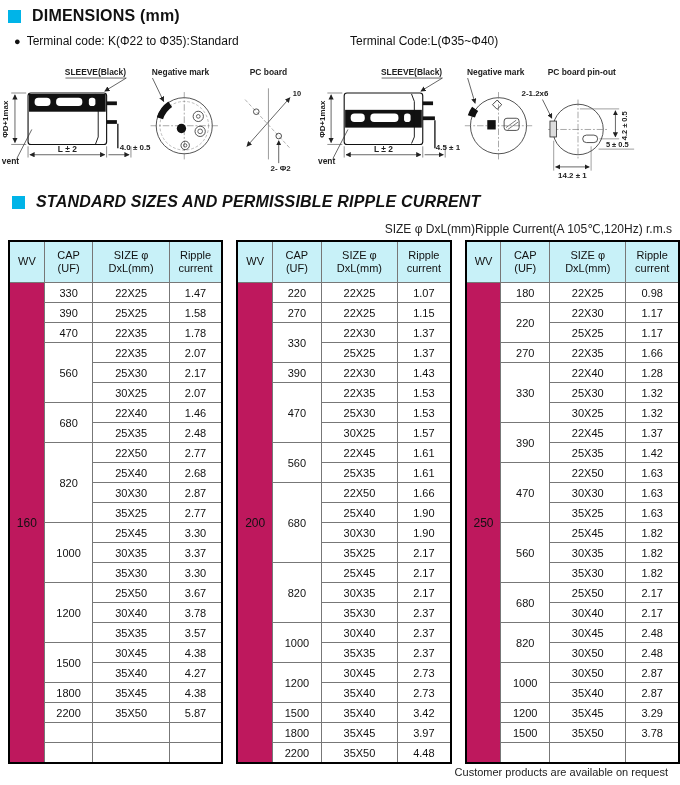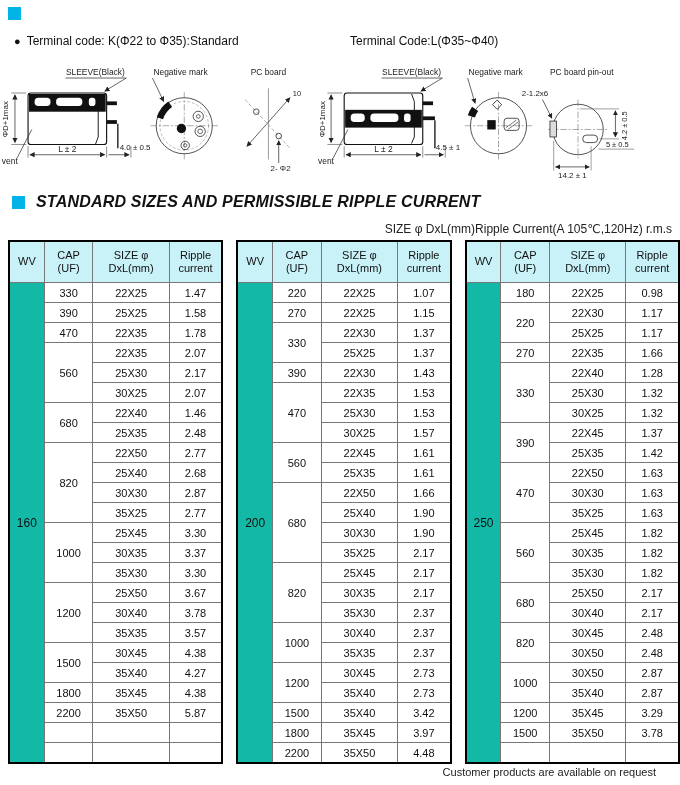--- a/index.html
+++ b/index.html
@@ -8,39 +8,40 @@
     font-family:"Liberation Sans","DejaVu Sans",sans-serif;color:#111;
     overflow:hidden;
   }
   .sec-title{position:absolute;display:flex;align-items:center;gap:11px;
     font-weight:bold;font-size:16px;letter-spacing:.2px;}
   .sq{width:13px;height:13px;background:#00b4e8;flex:0 0 auto;}
   .terminal-row{position:absolute;top:34px;left:0;width:680px;font-size:12px;}
   .terminal-left{position:absolute;left:14px;top:0;display:flex;align-items:center;gap:6px;}
   .dot{font-size:11px;line-height:1;}
   .terminal-right{position:absolute;left:350px;top:0;}
-  .diagrams{position:absolute;top:58px;left:0;width:636px;height:128px;display:flex;}
+  .diagrams{position:absolute;top:58px;left:0;width:636px;height:128px;display:flex;font-weight:bold;}
   svg text{font-family:"Liberation Sans","DejaVu Sans",sans-serif;fill:#222;}
   .ripple-title{top:193px;left:12px;font-style:italic;}
   .dim-title{top:7px;left:8px;}
   .size-note{position:absolute;top:222px;right:8px;font-size:12px;color:#222;}
   .tables-row{position:absolute;top:240px;left:8px;display:flex;gap:13px;}
   table{border-collapse:collapse;border:2px solid #000;table-layout:fixed;}
   th,td{border:1px solid #777;font-size:11px;text-align:center;vertical-align:middle;
     padding:0;font-weight:400;color:#111;}
   thead th{background:#c8f1f8;height:40px;white-space:pre-line;line-height:1.2;}
   tbody td{height:19px;}
-  td.wv{background:#14b8a6;font-size:12px;}
-  .footer-note{position:absolute;top:766px;right:24px;font-size:11px;color:#222;}
+  td.wv{background:#be185d;font-size:12px;}
+  .footer-note{position:absolute;top:766px;right:12px;font-size:11px;color:#222;}
 </style>
 </head>
 <body>
 
 <div class="sec-title dim-title">
   <span class="sq"></span>
+  <span>DIMENSIONS (mm)</span>
 </div>
 
 <div class="terminal-row">
   <span class="terminal-left">
     <span class="dot">●</span>
     <span>Terminal code: K(Φ22 to Φ35):Standard</span>
   </span>
   <span class="terminal-right">Terminal Code:L(Φ35~Φ40)</span>
 </div>
 

